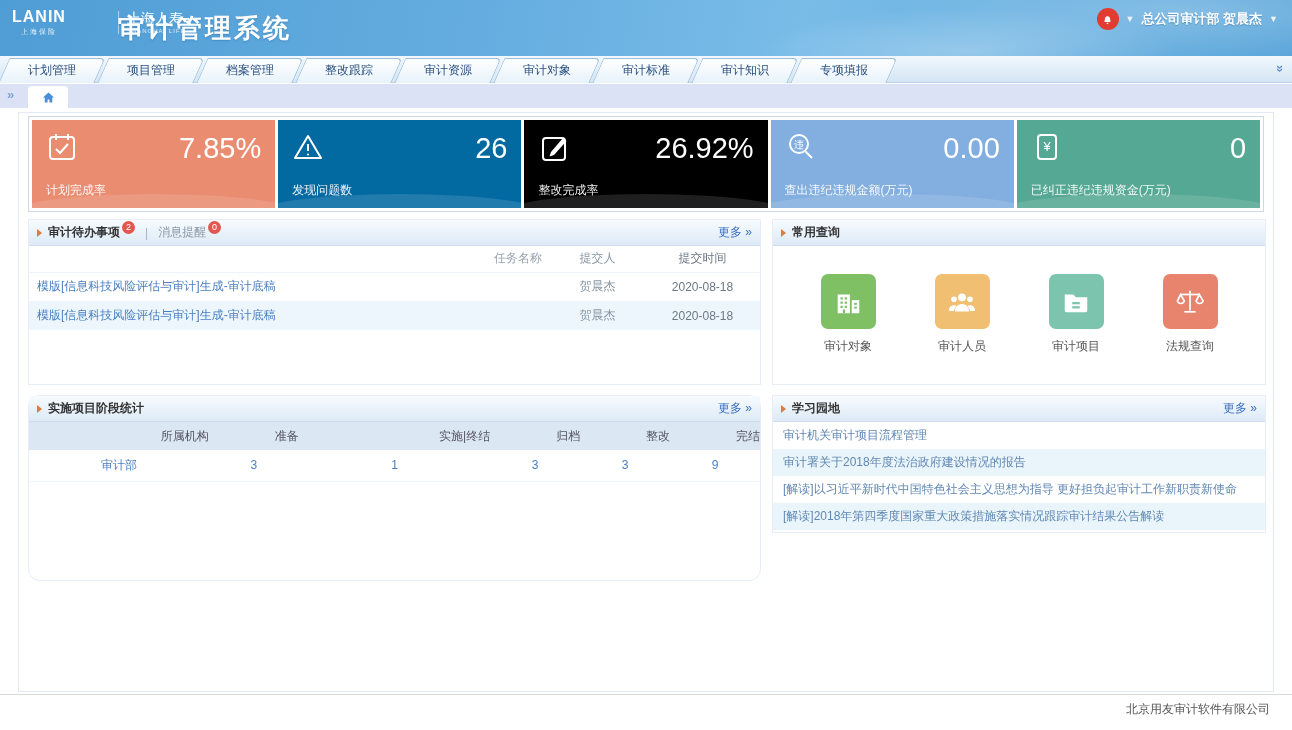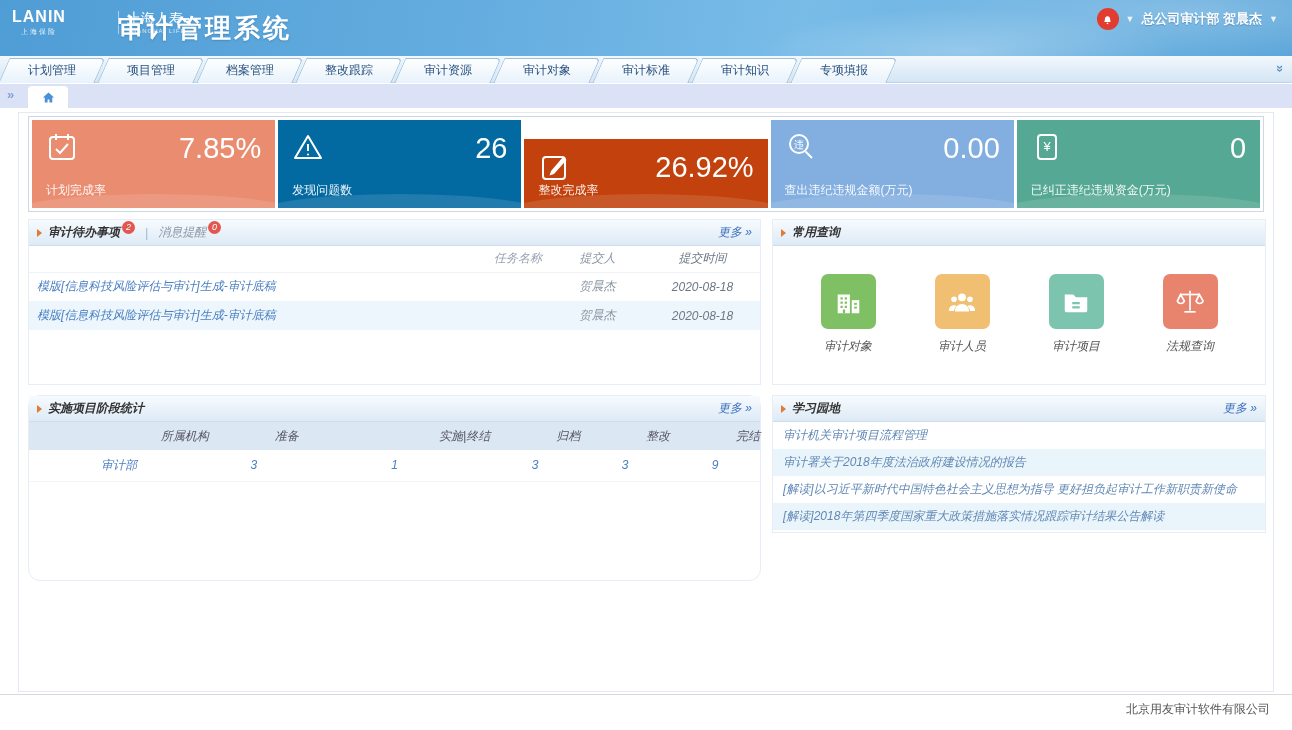--- a/index.html
+++ b/index.html
@@ -53,25 +53,25 @@
 
   
   .kpi-wrap { position:absolute; left:9px; top:3px; width:1236px; height:96px;
     border:1px solid #ccd8e8; padding:3px; display:flex; gap:3px; }
   .kpi { flex:1; position:relative; color:#fff; overflow:hidden; cursor:pointer; }
   .kpi::after { content:""; position:absolute; left:-10%; bottom:-26px; width:120%; height:40px;
     border-radius:50%; background:rgba(255,255,255,.12); }
   .kpi .ic { position:absolute; left:14px; top:11px; }
   .kpi .val { position:absolute; right:14px; top:12px; font-size:29px; font-weight:400; }
   .kpi .lbl { position:absolute; left:14px; bottom:9px; font-size:12px; color:rgba(255,255,255,.93); }
-  .kpi0 { background:#e98c70; } .kpi1 { background:#0369a1; } .kpi2 { background:#c2410c;margin-top:19px; }
+  .kpi0 { background:#e98c70; } .kpi1 { background:#0369a1; } .kpi2 { background:#000000; }
   .kpi3 { background:#82aee0; } .kpi4 { background:#55a893; }
 
   
-  .panel { position:absolute; background:#fff; border:1px solid #e6edf6;font-style:italic; }
+  .panel { position:absolute; background:#fff; border:1px solid #e6edf6; }
   .p-hd { height:26px; background:linear-gradient(#f7fbfe,#ddeaf6); border-bottom:1px solid #cfdcec;
     display:flex; align-items:center; padding:0 8px; font-size:12px; }
   .p-arrow { width:0; height:0; border-left:5px solid #e07a36; border-top:4px solid transparent;
     border-bottom:4px solid transparent; margin-right:6px; }
   .p-title { font-weight:bold; color:#333; }
   .p-more { margin-left:auto; color:#3a6fbf; font-size:12px; cursor:pointer; }
   .badge { display:inline-block; min-width:13px; height:13px; line-height:13px; border-radius:8px;
     background:#e2574f; color:#fff; font-size:9px; text-align:center; margin-left:2px;
     position:relative; top:-5px; padding:0 2px; }
   .hd-sep { color:#9db6cf; margin:0 10px; }

